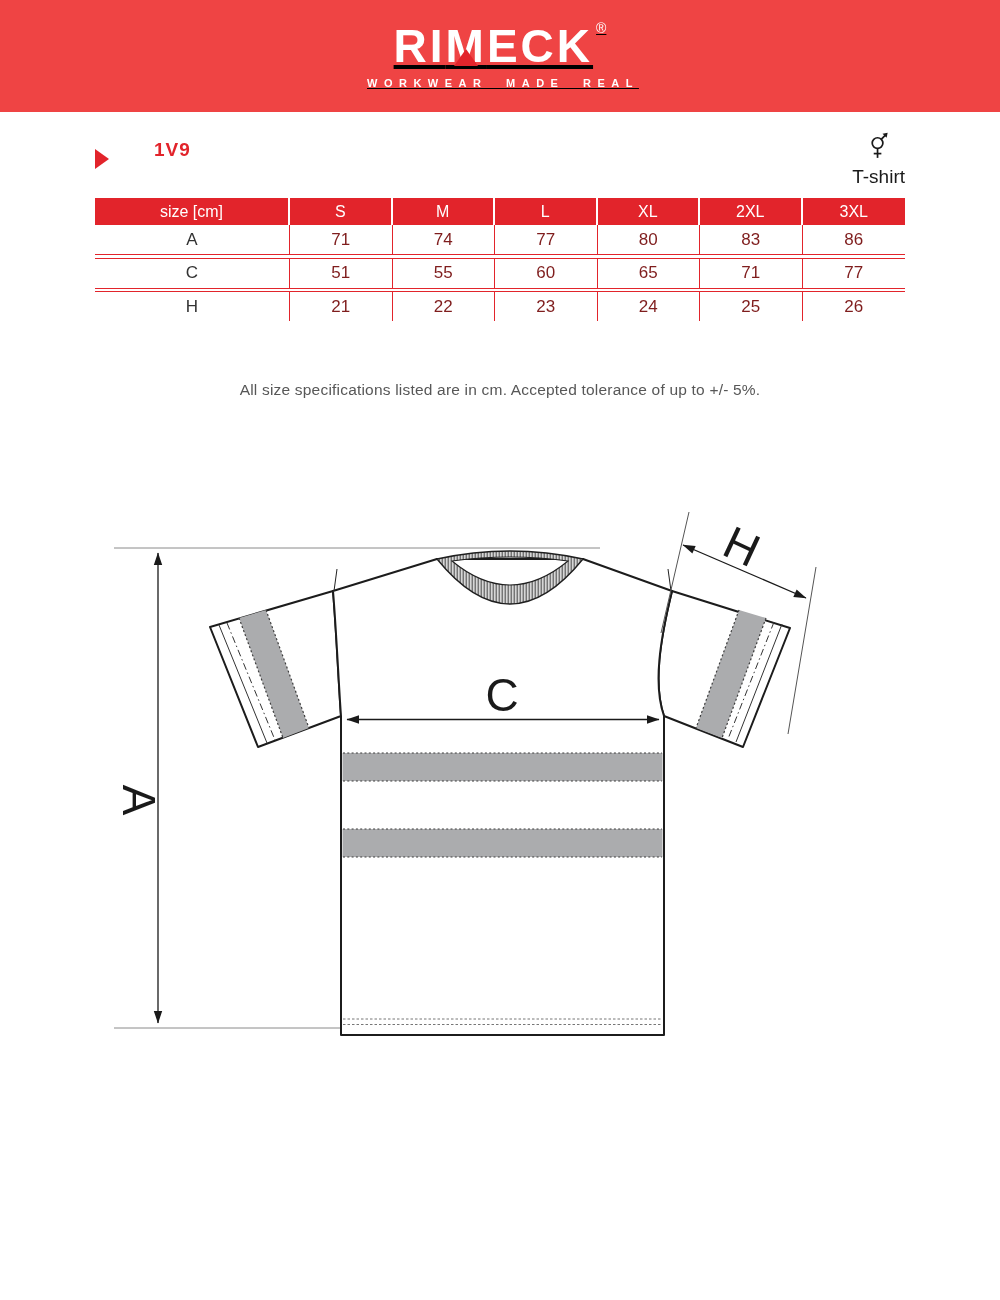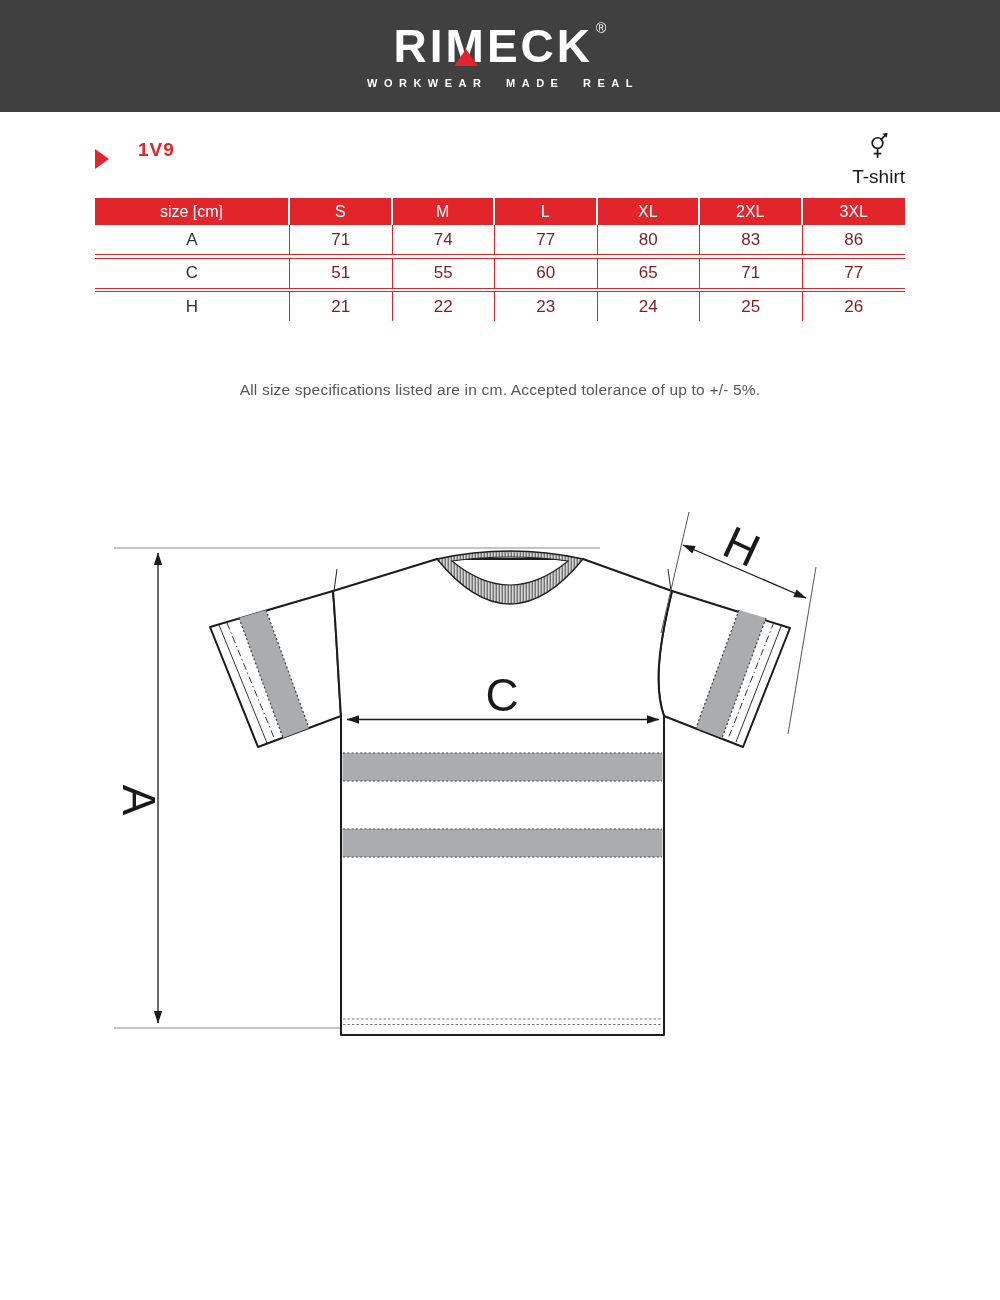--- a/index.html
+++ b/index.html
@@ -1,38 +1,38 @@
 <!DOCTYPE html>
 <html><head>
 <meta charset="utf-8">
 <style>
   html,body{margin:0;padding:0;background:#ffffff;}
   .page{position:relative;width:1000px;height:1300px;background:#ffffff;
         font-family:"Liberation Sans",sans-serif;overflow:hidden;}
 
   
-  .brandbar{position:absolute;left:0;top:0;width:1000px;height:112px;background:#404040;
-            display:flex;flex-direction:column;align-items:center;justify-content:center;}
+  .brandbar{position:absolute;left:0;top:0;width:1000px;height:112px;background:#ef4444;
+            display:flex;flex-direction:column;align-items:center;justify-content:center;text-decoration:underline;}
   .logo-line{color:#fff;font-size:46px;font-weight:800;letter-spacing:3px;line-height:1;
              display:flex;align-items:flex-start;}
   .logo-m{position:relative;display:inline-block;}
   .logo-m .tri{position:absolute;left:50%;transform:translateX(-50%);bottom:3px;width:0;height:0;
                border-left:12px solid transparent;border-right:12px solid transparent;
                border-bottom:17px solid #e2242b;}
   .logo-reg{font-size:14px;font-weight:400;position:relative;top:-2px;margin-left:3px;letter-spacing:0;}
   .tagline{color:#fff;font-size:11px;font-weight:700;letter-spacing:6.5px;word-spacing:9px;
            margin-top:8px;padding-left:6px;}
 
   
   .title-row{position:absolute;left:95px;top:133px;width:810px;height:52px;
              display:flex;align-items:center;}
   .bullet{width:0;height:0;border-top:10px solid transparent;border-bottom:10px solid transparent;
           border-left:14px solid #e2242b;margin-right:19px;}
   .prod-title{font-size:33px;font-weight:800;color:#161616;letter-spacing:1px;line-height:1;}
-  .prod-code{font-size:19px;font-weight:800;color:#e2242b;margin-left:10px;align-self:flex-start;
+  .prod-code{font-size:19px;font-weight:800;color:#e2242b;margin-left:26px;align-self:flex-start;
              margin-top:6px;letter-spacing:1px;}
   .spacer{flex:1;}
   .category{display:flex;align-items:center;gap:7px;flex-direction:column;}
   .category-label{font-size:19px;color:#1a1a1a;}
 
   
   .size-table{position:absolute;left:95px;top:198px;width:810px;}
   .thead{display:grid;grid-template-columns:195px repeat(6,1fr);height:27px;}
   .hcell{background:#e2242b;color:#fff;font-size:16px;display:flex;align-items:center;
          justify-content:center;border-right:2px solid #fff;}

